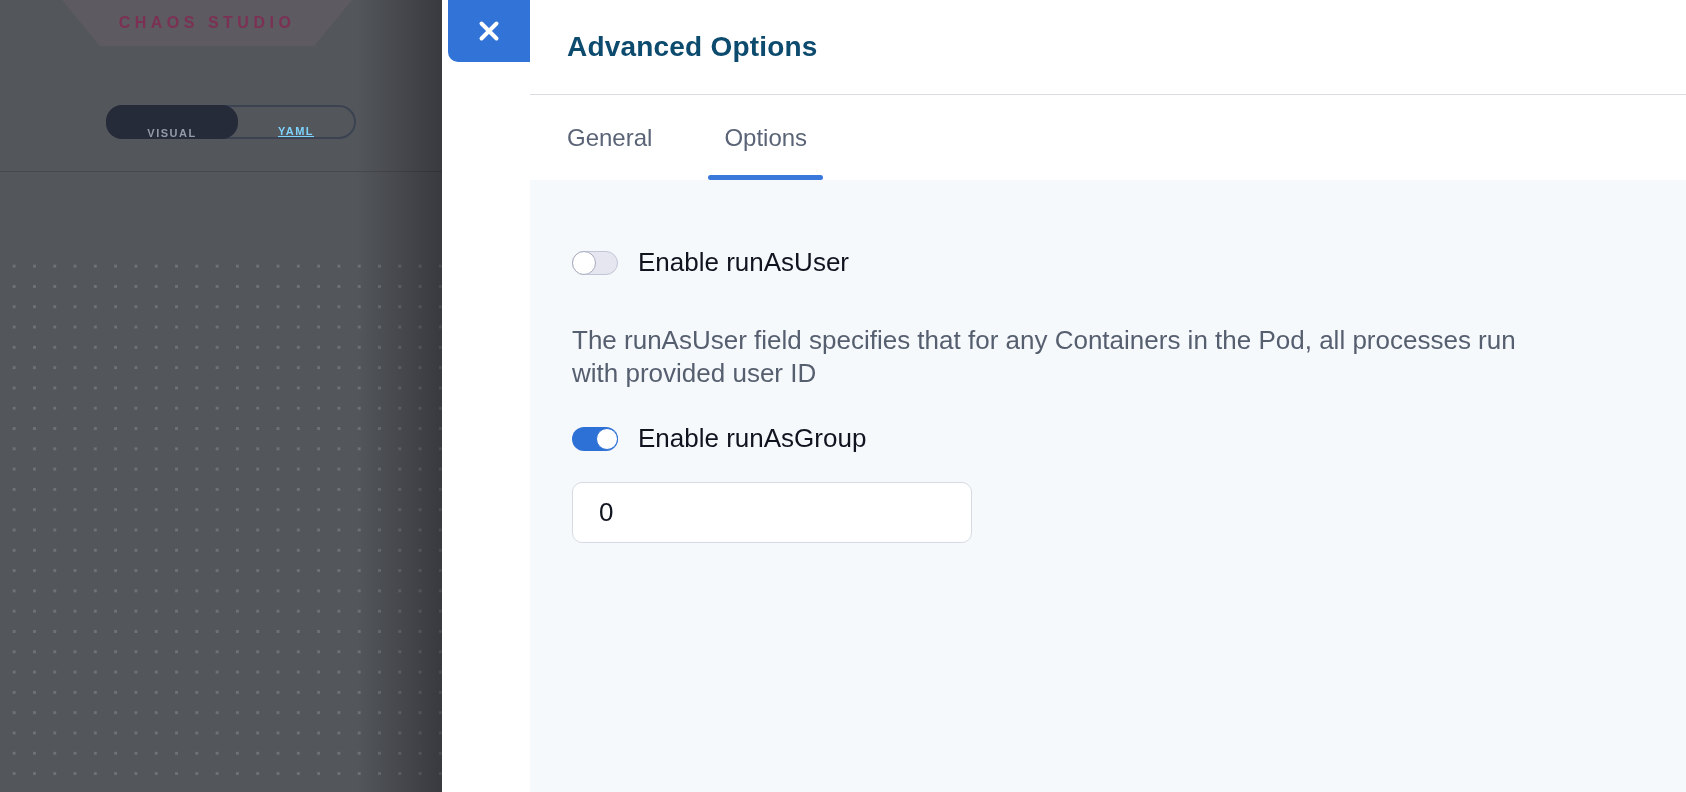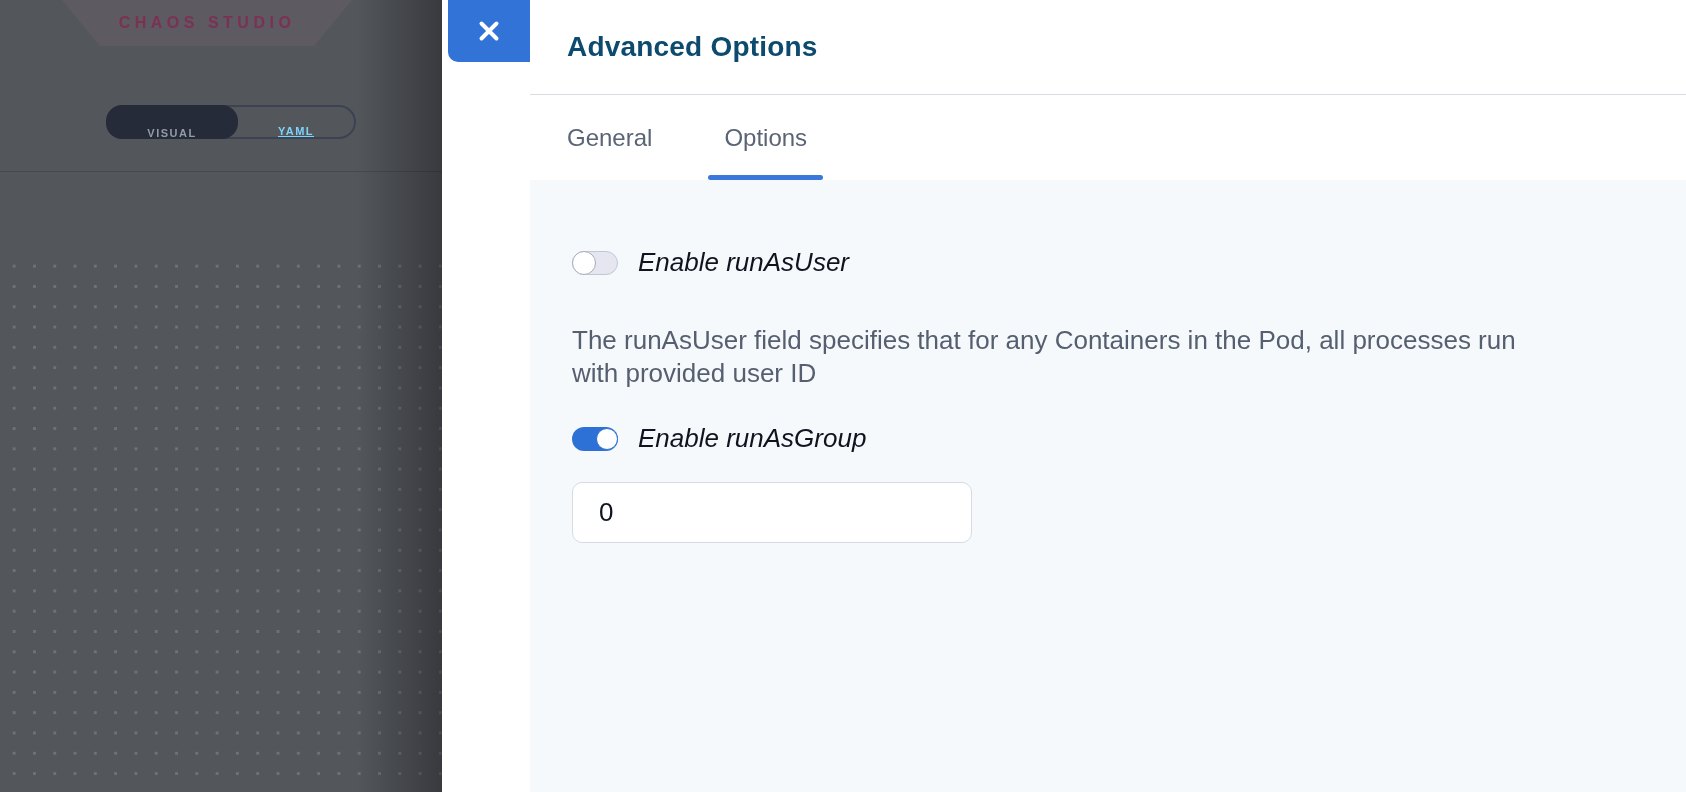--- a/index.html
+++ b/index.html
@@ -51,21 +51,21 @@
   .tabbar { height:85px; display:flex; align-items:center; padding-left:37px; gap:72px;
             background:#ffffff; }
   .tab { position:relative; font-size:24px; color:#5a6476; height:85px;
          display:flex; align-items:center; cursor:pointer; }
   .tab.active::after { content:""; position:absolute; left:-16px; right:-16px;
          bottom:0; height:5px; background:#3b78dc; border-radius:4px; }
 
   .content { position:absolute; top:180px; left:0; right:0; bottom:0;
              background:#f6f9fc; padding:67px 60px 0 42px; }
 
-  .toggle-row { display:flex; align-items:center;font-style:italic; }
+  .toggle-row { display:flex; align-items:center; }
   .toggle-label { margin-left:20px; font-size:26px; color:#0f141f; }
 
   .switch { position:relative; width:46px; height:24px; border-radius:13px; cursor:pointer;
             flex:0 0 46px; }
   .switch.off { background:#e6e6f0; border:1px solid #c3c6d6; }
   .switch.off .knob { position:absolute; left:-1px; top:-1px; width:24px; height:24px;
             border-radius:50%; background:#ffffff; border:1.5px solid #a7abbe; }
   .switch.on { background:#2e71d6; }
   .switch.on .knob { position:absolute; right:0; top:1px; width:22px; height:22px;
             border-radius:50%; background:#ffffff; border:1.5px solid #2e71d6; }

